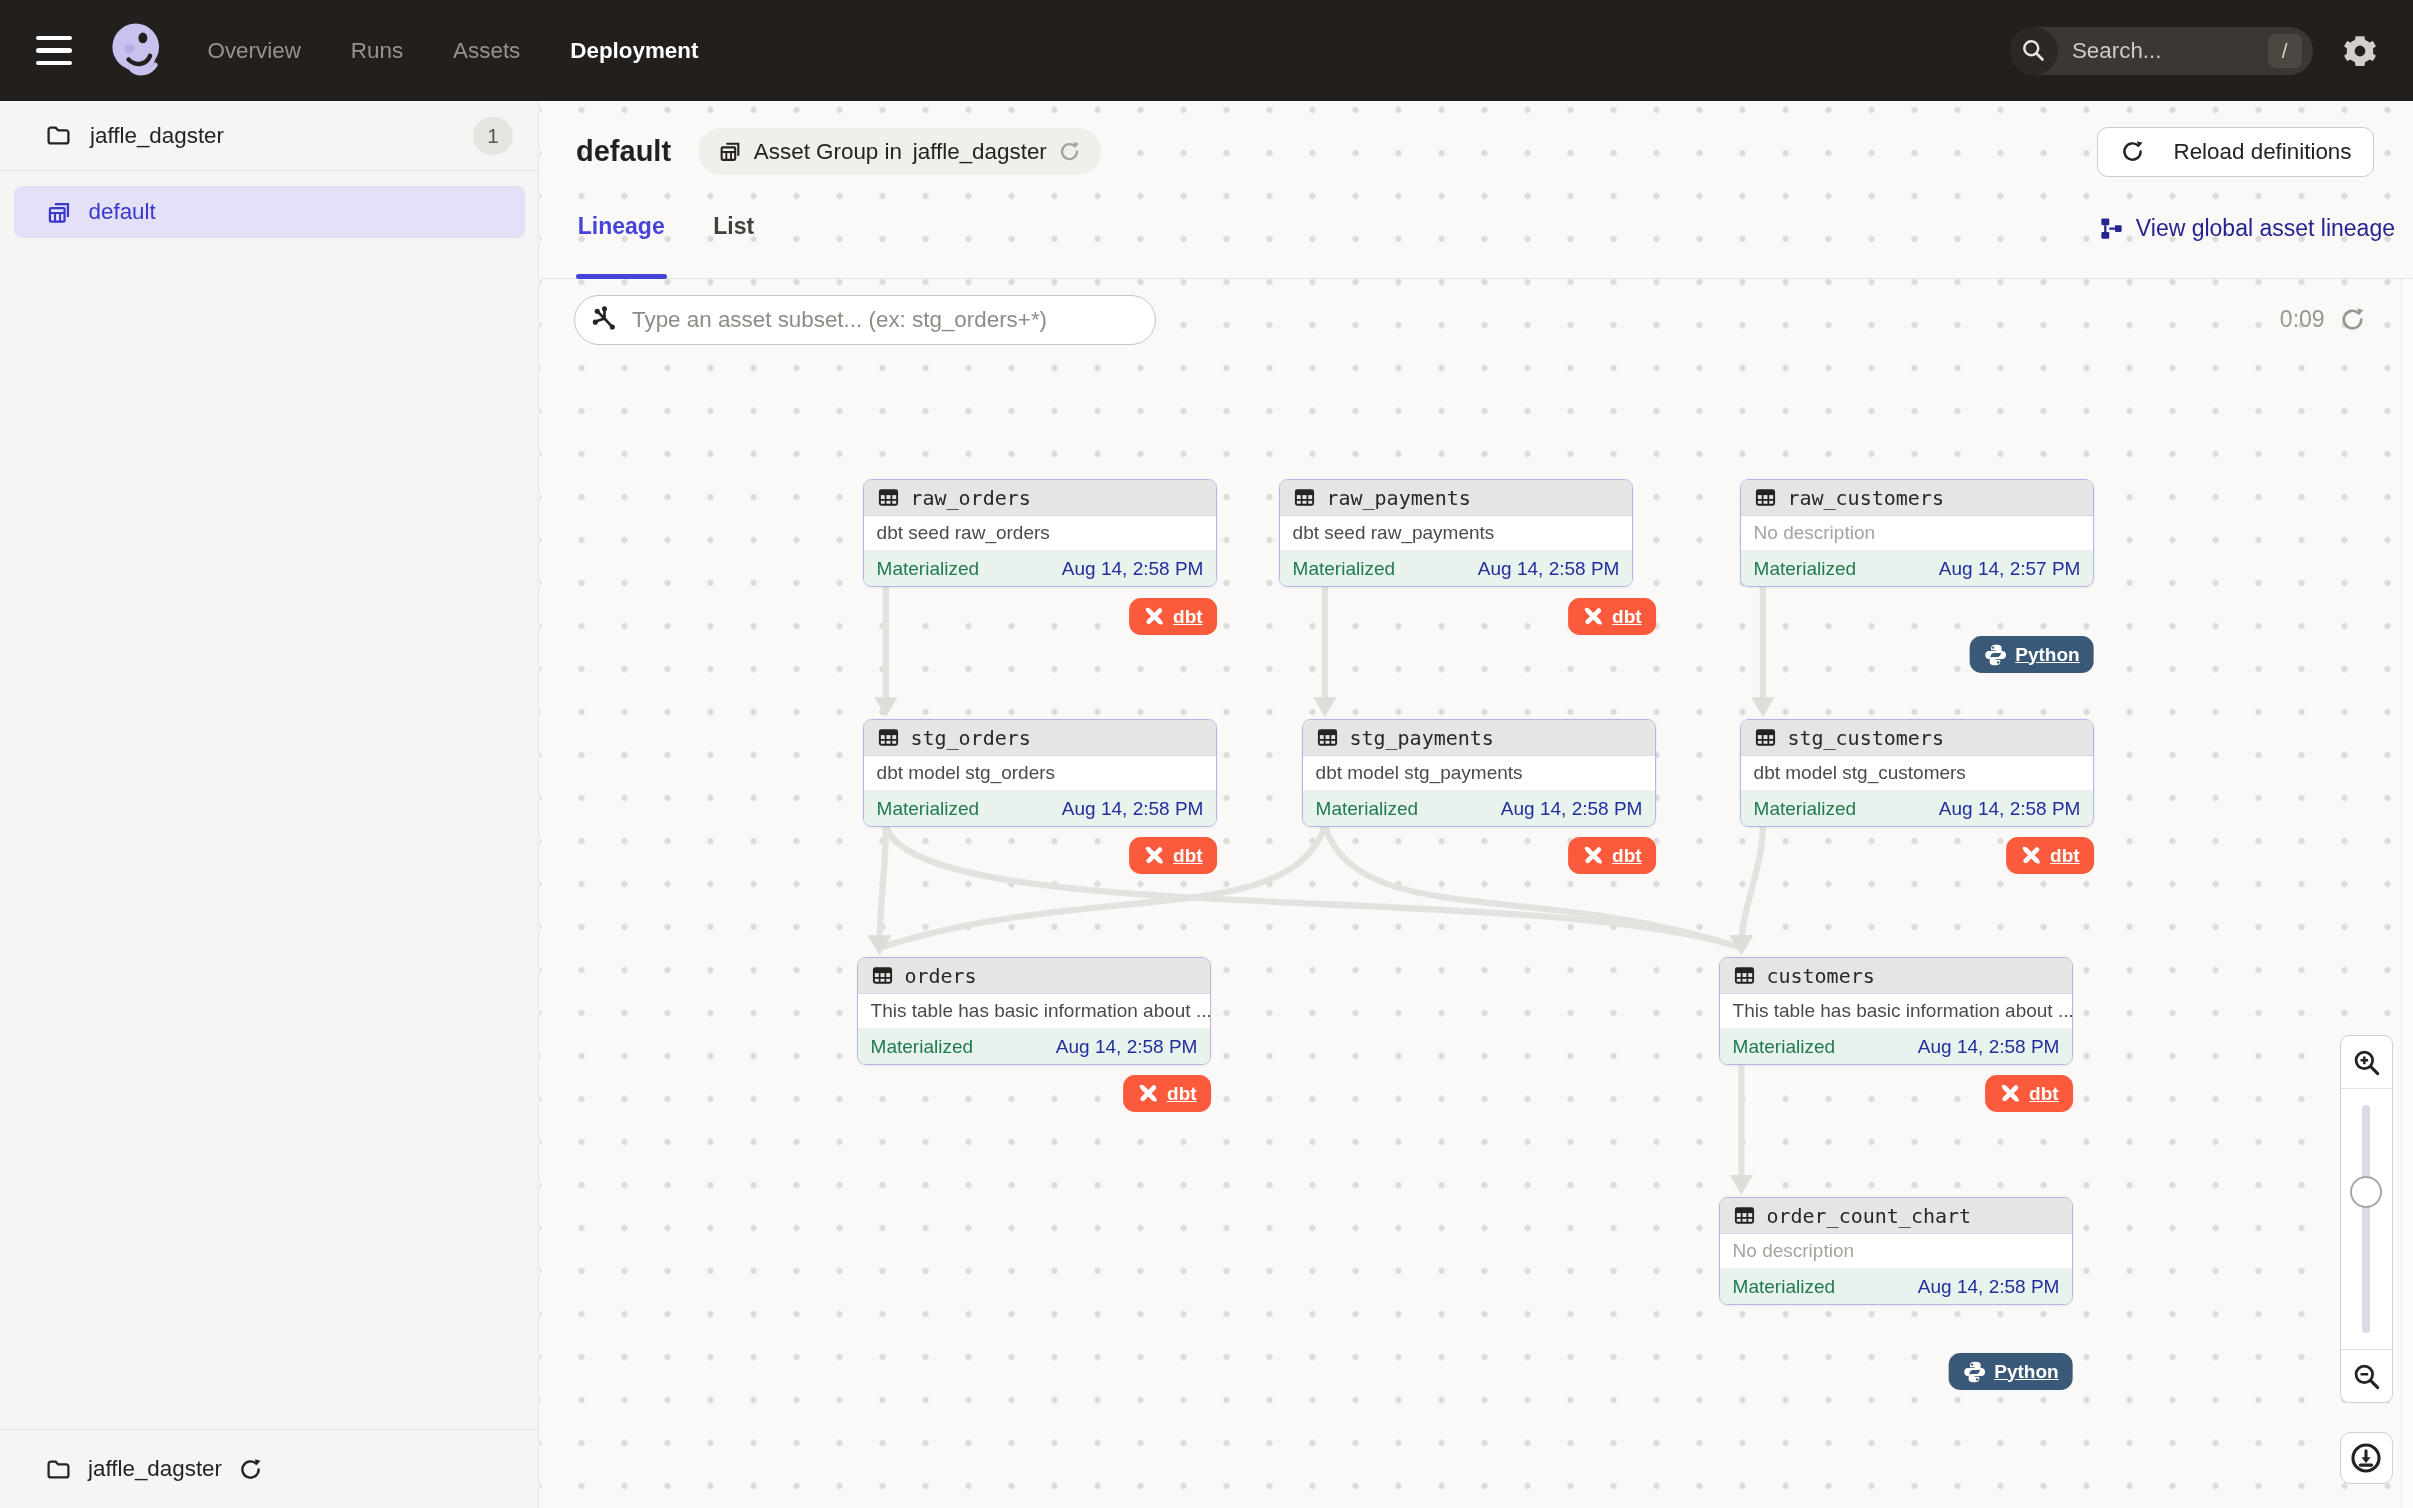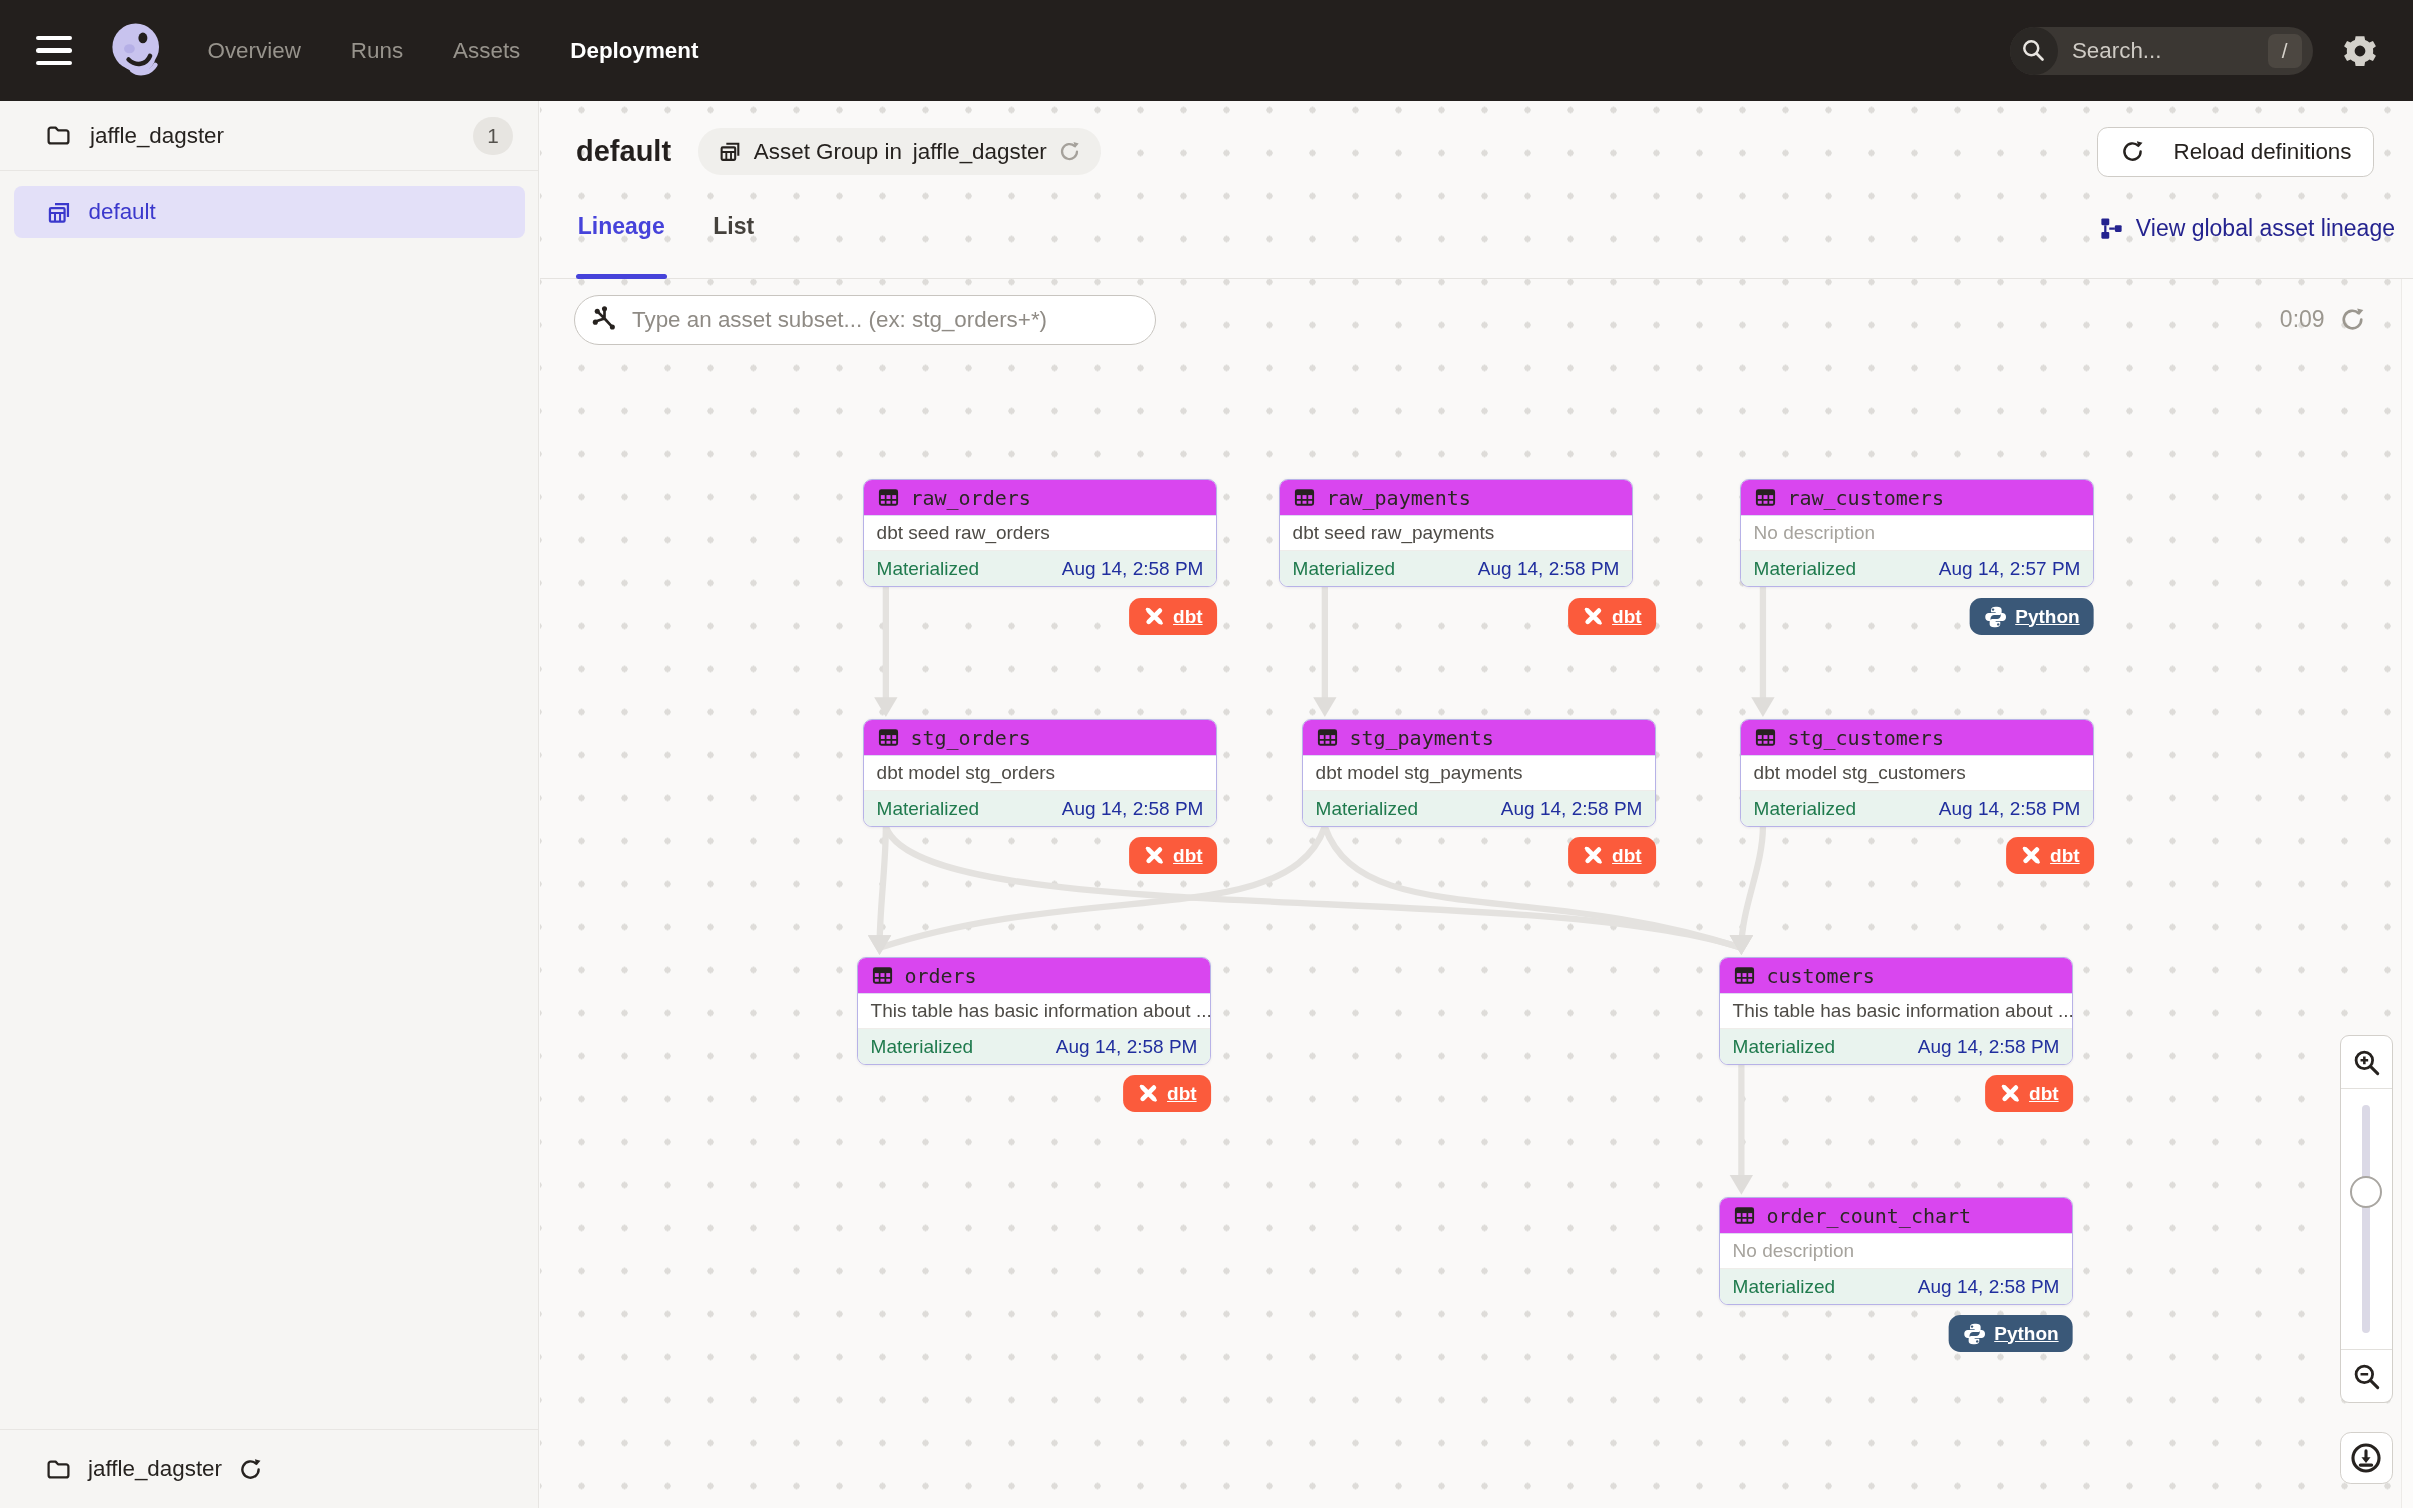--- a/index.html
+++ b/index.html
@@ -83,36 +83,36 @@
   .mat-div { width:0.9px; background:rgba(255,255,255,0.28); }
   .mat-caret { width:47px; display:flex; align-items:center; justify-content:center; }
   .caret-down { width:0; height:0; border-left:8px solid transparent; border-right:8px solid transparent;
     border-top:10px solid #FFFFFF; }
 
   .edges { position:absolute; left:0; top:0; pointer-events:none; }
 
   .asset-node { position:absolute; width:354px; height:108px; background:#FFFFFF;
     border:1.8px solid #B7B2E7; border-radius:9px; overflow:hidden; cursor:pointer;
     box-shadow:0 0.9px 2.7px rgba(40,36,80,0.08); }
-  .an-head { height:36px; background:#d946ef; display:flex; align-items:center; gap:10.8px;
+  .an-head { height:36px; background:#e5e5e5; display:flex; align-items:center; gap:10.8px;
     padding:0 12.6px; border-bottom:0.9px solid #DDD9F2; }
   .an-name { font-family:"DejaVu Sans Mono", monospace; font-size:20px; color:#2B2724; }
   .an-desc { height:35px; display:flex; align-items:center; padding:0 12.6px; font-size:19px;
     color:#4E4B46; border-bottom:0.9px solid #EFEDEA; white-space:nowrap; }
   .an-desc.empty { color:#A6A39D; }
   .an-status { height:35px; background:#E9F3EE; display:flex; align-items:center;
     justify-content:space-between; padding:0 12.6px; font-size:19px; }
   .an-status .st { color:#1F7A4D; }
   .an-status .ts { color:#202E9E; }
 
   .badge { position:absolute; height:37px; border-radius:11.7px; display:flex; align-items:center;
     gap:7.2px; padding:0 14.4px; color:#FFFFFF; font-size:19px; font-weight:700;
     transform:translateX(-100%); cursor:default;text-decoration:underline; }
   .badge.dbt { background:#FB5B3C; }
-  .badge.python { background:#3A5878; }
+  .badge.python { background:#3A5878;margin-top:38px; }
 
   
   .zoom-panel { position:absolute; right:21.5px; top:756px; width:53px; background:#FFFFFF;
     border:1.3px solid #D3D0CB; border-radius:9px; overflow:hidden; }
   .zp-btn { height:52px; display:flex; align-items:center; justify-content:center; cursor:pointer; }
   .zp-slider { height:262px; border-top:0.9px solid #E2E0DC; border-bottom:0.9px solid #E2E0DC;
     position:relative; }
   .zp-track { position:absolute; left:50%; top:16px; bottom:16px; width:8px; margin-left:-4px;
     background:#DBD9E6; border-radius:4.5px; }
   .zp-handle { position:absolute; left:50%; top:87px; width:32px; height:32px; margin-left:-16px;

